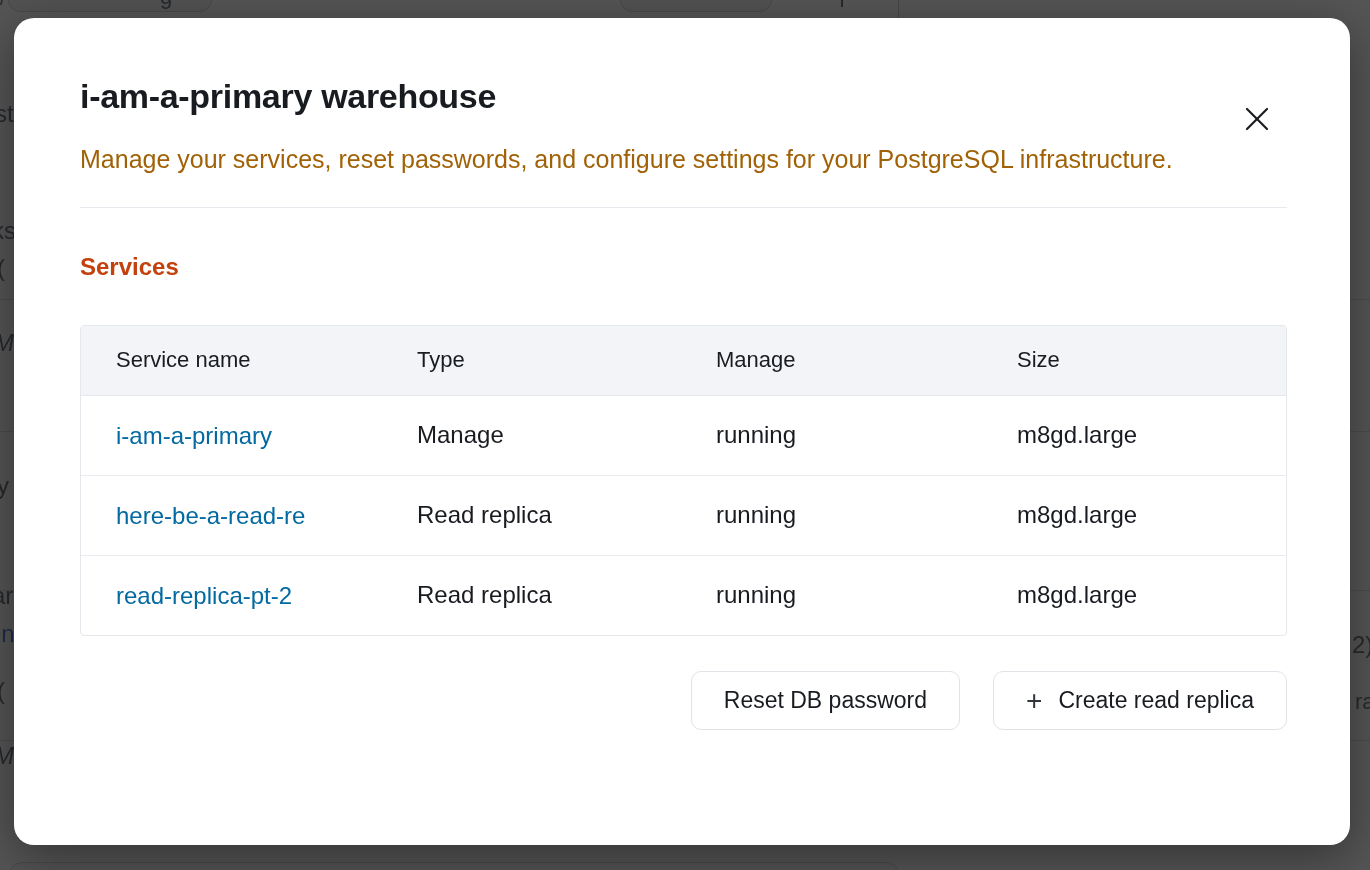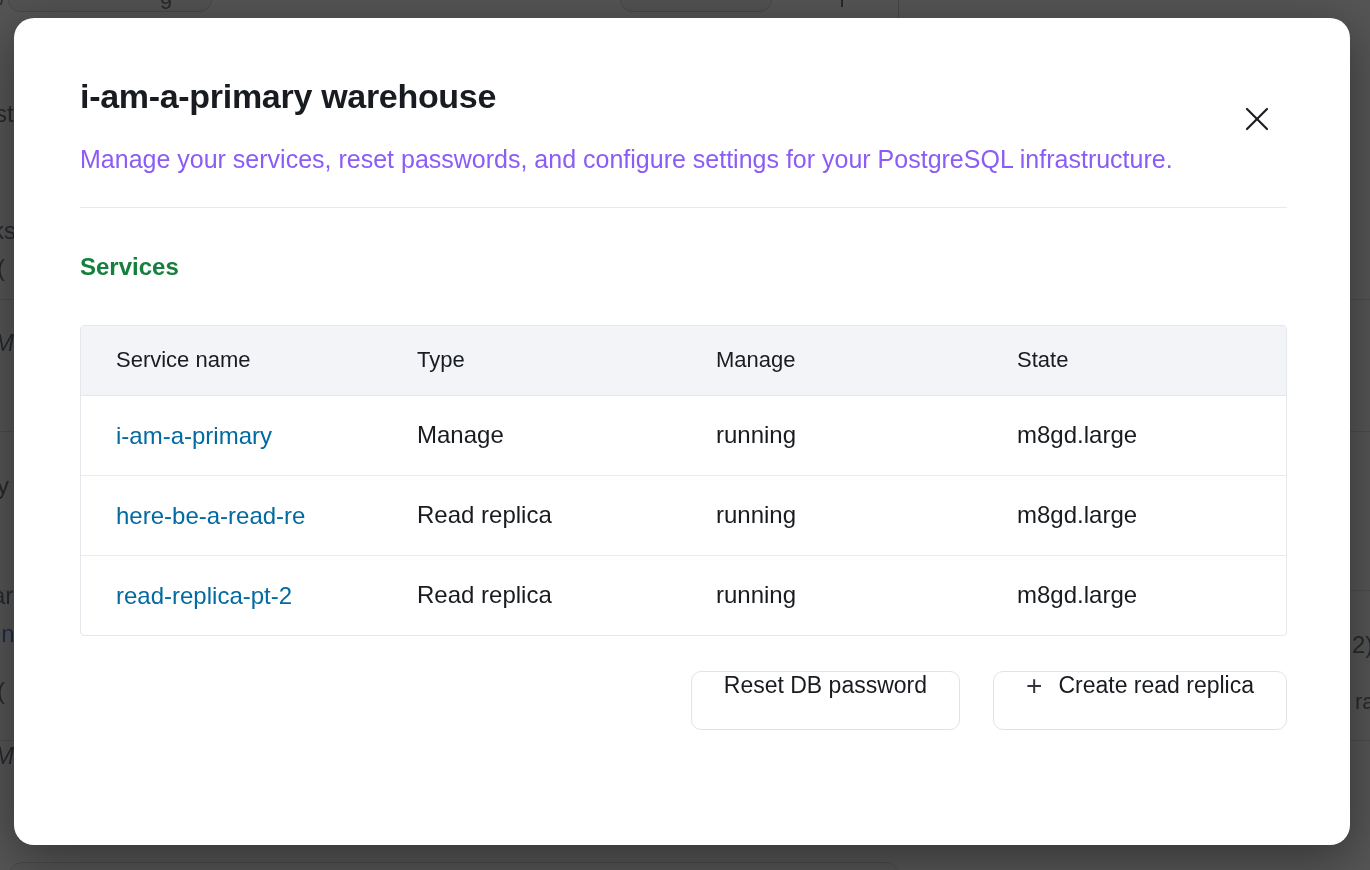--- a/index.html
+++ b/index.html
@@ -83,33 +83,33 @@
     top: 86px; right: 78px;
     width: 30px; height: 30px;
     background: none; border: none;
     cursor: pointer;
     display: flex; align-items: center; justify-content: center;
   }
   .modal-desc {
     margin-top: 22px;
     font-size: 25px;
     line-height: 43px;
-    color: #8b5cf6;
+    color: #a16207;
     max-width: 1150px;
   }
   .divider {
     margin-top: 26px;
     height: 1px;
     background: #e7e9ee;
   }
   .section-heading {
     margin-top: 44px;
     font-size: 24px;
     font-weight: 700;
-    color: #15803d;
+    color: #c2410c;
     line-height: 30px;
   }
 
   
   .services-table-wrap {
     margin-top: 43px;
     width: 1207px;
     border: 1px solid #e4e7ec;
     border-radius: 4px;
     overflow: hidden;
@@ -165,20 +165,21 @@
   .btn {
     height: 59px;
     background: #ffffff;
     border: 1px solid #e0e3e8;
     border-radius: 10px;
     font-family: "Liberation Sans", "DejaVu Sans", sans-serif;
     font-size: 23px;
     color: #181b20;
     padding: 0 32px;
     display: flex;
+    align-items: center;
     cursor: pointer;
   }
   .btn .plus {
     font-size: 28px;
     font-weight: 300;
     color: #32363c;
     margin-right: 16px;
     line-height: 1;
   }
 </style>
@@ -241,21 +242,21 @@
           <col class="c1">
           <col class="c2">
           <col class="c3">
           <col class="c4">
         </colgroup>
       <thead>
         <tr>
           <th>Service name</th>
           <th>Type</th>
           <th>Manage</th>
-          <th>State</th>
+          <th>Size</th>
         </tr>
       </thead>
       <tbody>
         <tr>
           <td><a href="#" class="svc-link">i-am-a-primary</a></td>
           <td>Manage</td>
           <td>running</td>
           <td>m8gd.large</td>
         </tr>
         <tr>

